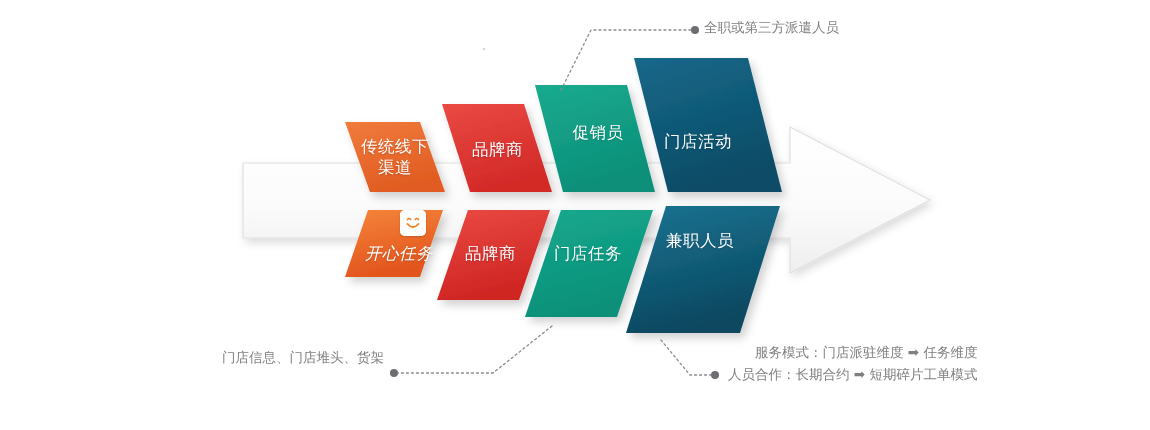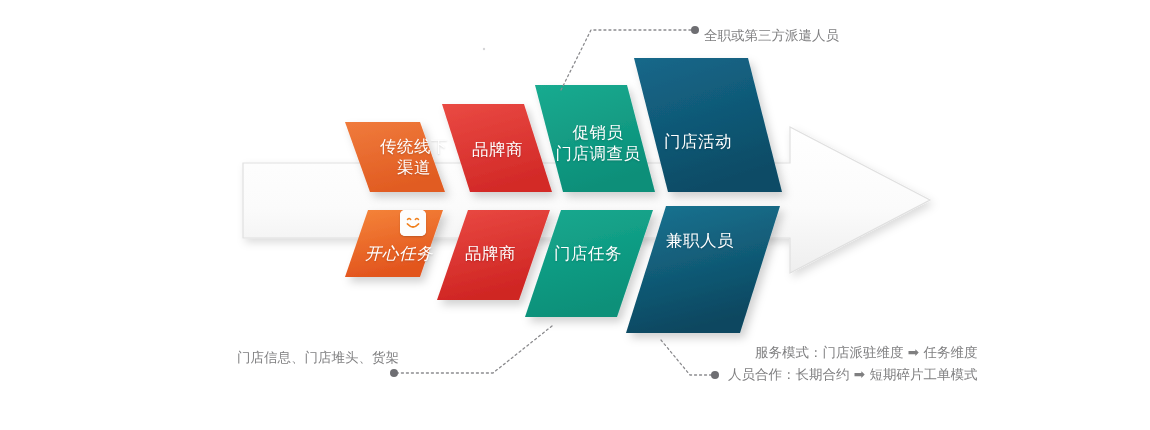--- a/index.html
+++ b/index.html
@@ -14,22 +14,22 @@
   #svgroot{position:absolute;left:0;top:0;width:1150px;height:430px;}
 
   .anno{
     position:absolute;
     color:#7f7f80;
     font-size:13.5px;
     line-height:22px;
     white-space:nowrap;
     font-family:"DejaVu Sans","Liberation Sans",sans-serif;
   }
-  #anno-top{left:704px;top:24px;}
-  #anno-bl{left:222px;top:346px;margin-left:15px;}
+  #anno-top{left:704px;top:16px;}
+  #anno-bl{left:222px;top:346px;}
   #anno-br{left:728px;top:341px;text-align:right;}
   .anno div{ }
 
   .shape-label{
     position:absolute;
     color:#ffffff;
     font-size:16.5px;
     line-height:21px;
     text-align:center;
     white-space:nowrap;
@@ -125,30 +125,29 @@
     </g>
     <g fill="#6e6e72">
       <circle cx="695" cy="30" r="4"></circle>
       <circle cx="394" cy="373" r="4"></circle>
       <circle cx="715" cy="375" r="4"></circle>
     </g>
 
     <circle cx="484" cy="49" r="1.2" fill="#d6d6d8"></circle>
   </svg>
 
-  <div class="shape-label" style="left:374px;top:136px;width:80px;">
+  <div class="shape-label" style="left:355px;top:136px;width:80px;">
     <div>传统线下</div>
     <div>渠道</div>
   </div>
   <div class="shape-label" style="left:455px;top:139px;width:85px;">
     <div>品牌商</div>
   </div>
   <div class="shape-label" style="left:543px;top:122px;width:110px;">
     <div>促销员</div>
-    <div>门店调查员</div>
   </div>
   <div class="shape-label" style="left:648px;top:131px;width:100px;">
     <div>门店活动</div>
   </div>
 
   <div class="smiley" style="left:400px;top:210px;">
     <svg viewBox="0 0 26 26" width="26" height="26">
       <rect x="0" y="0" width="26" height="26" rx="5" fill="#fdfdfd"></rect>
       <path d="M7.5,9.5 q1.6,-1.8 3.2,0" stroke="#f0811f" stroke-width="1.5" fill="none" stroke-linecap="round"></path>
       <path d="M15.3,9.5 q1.6,-1.8 3.2,0" stroke="#f0811f" stroke-width="1.5" fill="none" stroke-linecap="round"></path>

